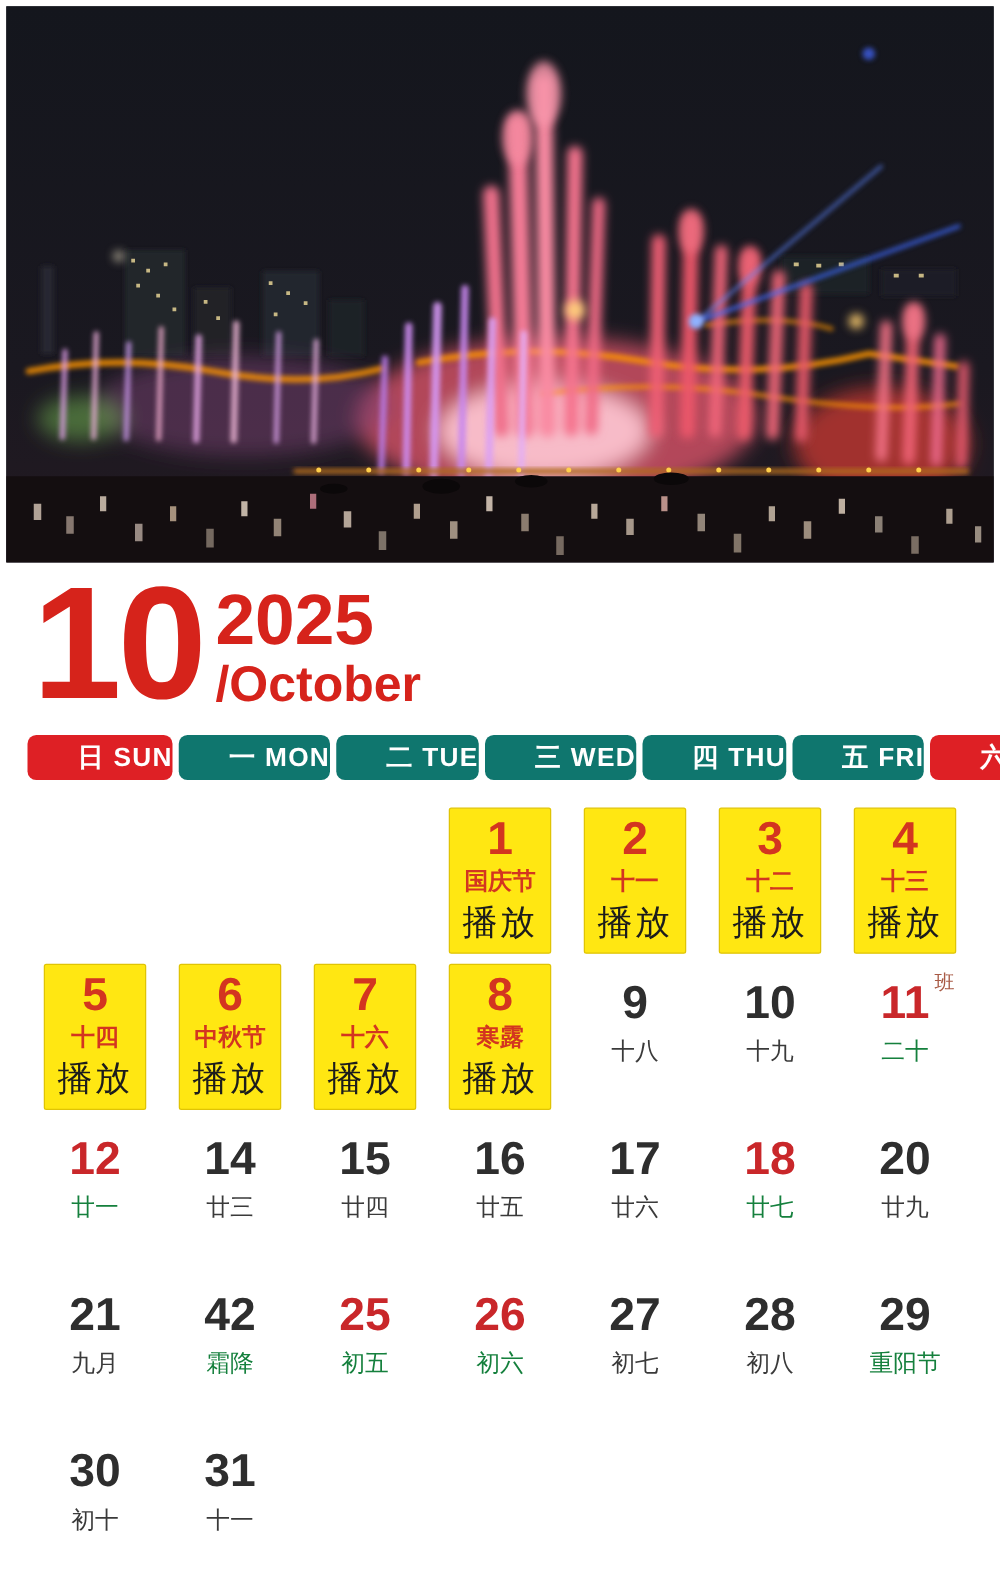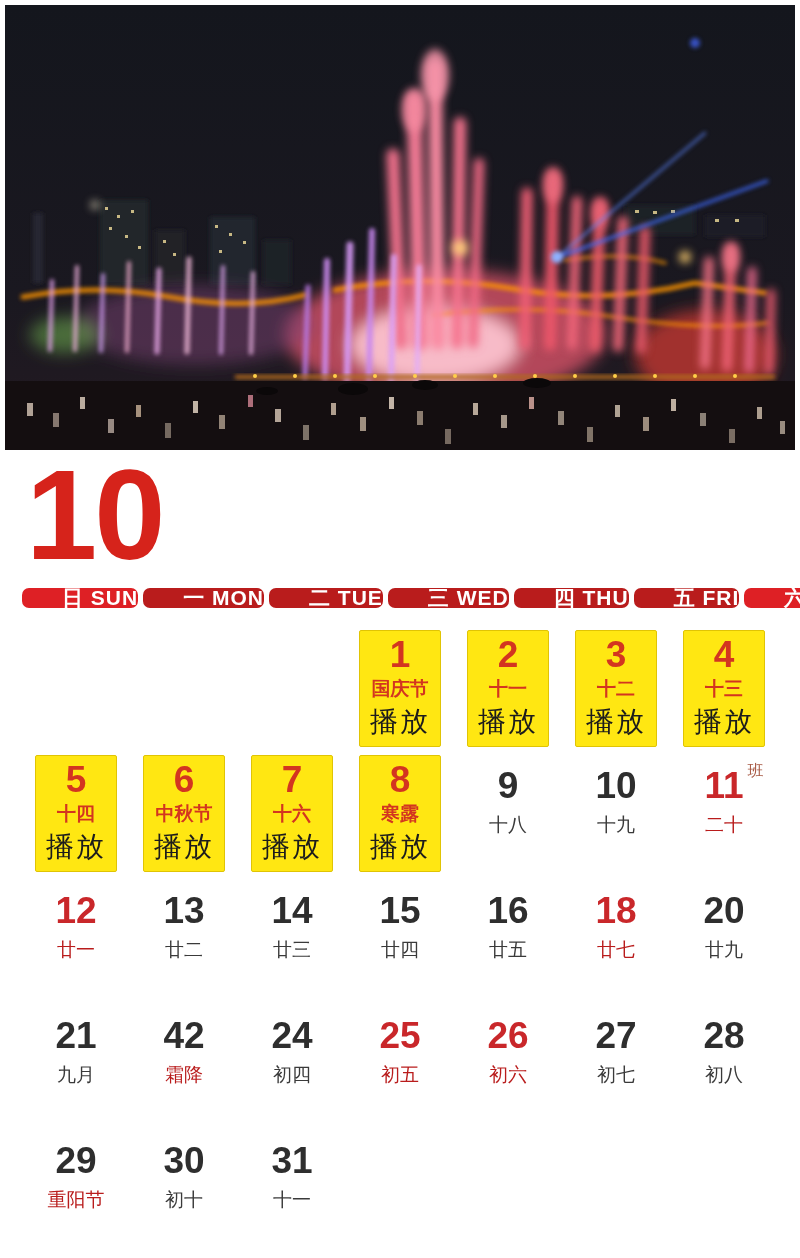--- a/index.html
+++ b/index.html
@@ -11,36 +11,36 @@
   .photo-wrap{margin:5px 5px 0 5px;width:790px;height:445px;background:#15171e;}
   .photo-wrap svg{display:block;width:790px;height:445px;}
   
   .title{display:flex;align-items:flex-start;padding-left:26px;margin-top:6px;color:#d6231b;}
   .month-num{font-size:128px;font-weight:bold;line-height:.92;letter-spacing:-3px;}
   .title-sub{margin-left:10px;margin-top:12px;}
   .year{font-size:57px;font-weight:bold;line-height:1;}
   .month-name{font-size:40px;font-weight:bold;line-height:1.15;}
   
   .weekdays{display:flex;gap:5px;margin:14px 22px 0;}
-  .tab{flex:1;height:20px;border-radius:7px;display:flex;align-items:center;justify-content:center;
+  .tab{flex:1;height:36px;border-radius:7px;display:flex;align-items:center;justify-content:center;
        color:#fff;font-size:21px;font-weight:bold;letter-spacing:1px;white-space:nowrap;padding-left:40px;}
   .tab.red{background:#de2025;}
-  .tab.gray{background:#b91c1c;}
+  .tab.gray{background:#0f766e;}
   
   .grid{display:grid;grid-template-columns:repeat(7,1fr);grid-auto-rows:125px;margin:20px 22px 0;}
   .cell{display:flex;justify-content:center;align-items:flex-start;}
   .daybox{display:flex;flex-direction:column;align-items:center;padding-top:12px;width:100%;box-sizing:border-box;}
   .daybox.hl{background:#ffe712;border:1px solid #e0c404;border-radius:2px;
              width:82px;height:117px;padding-top:3px;margin-top:2px;}
   .num{font-size:37px;font-weight:600;line-height:1.12;position:relative;color:#2e2e2e;}
   .num.red{color:#c9272a;}
   .hl .num{color:#d33520;font-weight:bold;}
   .badge{font-size:16px;font-weight:500;color:#a85a45;position:absolute;top:-3px;right:-20px;}
   .lunar{font-size:19px;margin-top:6px;font-weight:500;color:#3a3a3a;}
-  .lunar.red{color:#b91c1c;}
+  .lunar.red{color:#15803d;}
   .hl .lunar{color:#d33520;font-weight:bold;margin-top:1px;}
   .play{font-size:28px;color:#1c1c1c;margin-top:auto;margin-bottom:5px;letter-spacing:2px;text-align:center;}
 </style>
 </head>
 <body>
 
 <div class="photo-wrap">
   <svg viewBox="0 0 790 445" preserveAspectRatio="none">
     <defs>
       <linearGradient id="sky" x1="0" y1="0" x2="0" y2="1">
@@ -219,20 +219,24 @@
       <ellipse cx="348" cy="384" rx="15" ry="6"></ellipse>
       <ellipse cx="420" cy="380" rx="13" ry="5"></ellipse>
       <ellipse cx="532" cy="378" rx="14" ry="5"></ellipse>
       <ellipse cx="262" cy="386" rx="11" ry="4"></ellipse>
     </g>
   </svg>
 </div>
 
 <div class="title">
   <div class="month-num">10</div>
+  <div class="title-sub">
+    <div class="year">2025</div>
+    <div class="month-name">/October</div>
+  </div>
 </div>
 
 <div class="weekdays">
     <div class="tab red">日 SUN</div>
     <div class="tab gray">一 MON</div>
     <div class="tab gray">二 TUE</div>
     <div class="tab gray">三 WED</div>
     <div class="tab gray">四 THU</div>
     <div class="tab gray">五 FRI</div>
     <div class="tab red">六 SAT</div>
@@ -317,44 +321,44 @@
       </div>
     </div>
     <div class="cell">
       <div class="daybox">
         <div class="num red">12</div>
         <div class="lunar red">廿一</div>
       </div>
     </div>
     <div class="cell">
       <div class="daybox">
-        <div class="num dark">13</div>
-        <div class="lunar dark">廿二</div>
-      </div>
-    </div>
-    <div class="cell">
-      <div class="daybox">
         <div class="num dark">14</div>
         <div class="lunar dark">廿三</div>
       </div>
     </div>
     <div class="cell">
       <div class="daybox">
         <div class="num dark">15</div>
         <div class="lunar dark">廿四</div>
       </div>
     </div>
     <div class="cell">
       <div class="daybox">
         <div class="num dark">16</div>
         <div class="lunar dark">廿五</div>
       </div>
     </div>
     <div class="cell">
       <div class="daybox">
+        <div class="num dark">17</div>
+        <div class="lunar dark">廿六</div>
+      </div>
+    </div>
+    <div class="cell">
+      <div class="daybox">
         <div class="num red">18</div>
         <div class="lunar red">廿七</div>
       </div>
     </div>
     <div class="cell">
       <div class="daybox">
         <div class="num dark">20</div>
         <div class="lunar dark">廿九</div>
       </div>
     </div>
@@ -365,26 +369,20 @@
       </div>
     </div>
     <div class="cell">
       <div class="daybox">
         <div class="num dark">42</div>
         <div class="lunar red">霜降</div>
       </div>
     </div>
     <div class="cell">
       <div class="daybox">
-        <div class="num dark">24</div>
-        <div class="lunar dark">初四</div>
-      </div>
-    </div>
-    <div class="cell">
-      <div class="daybox">
         <div class="num red">25</div>
         <div class="lunar red">初五</div>
       </div>
     </div>
     <div class="cell">
       <div class="daybox">
         <div class="num red">26</div>
         <div class="lunar red">初六</div>
       </div>
     </div>

